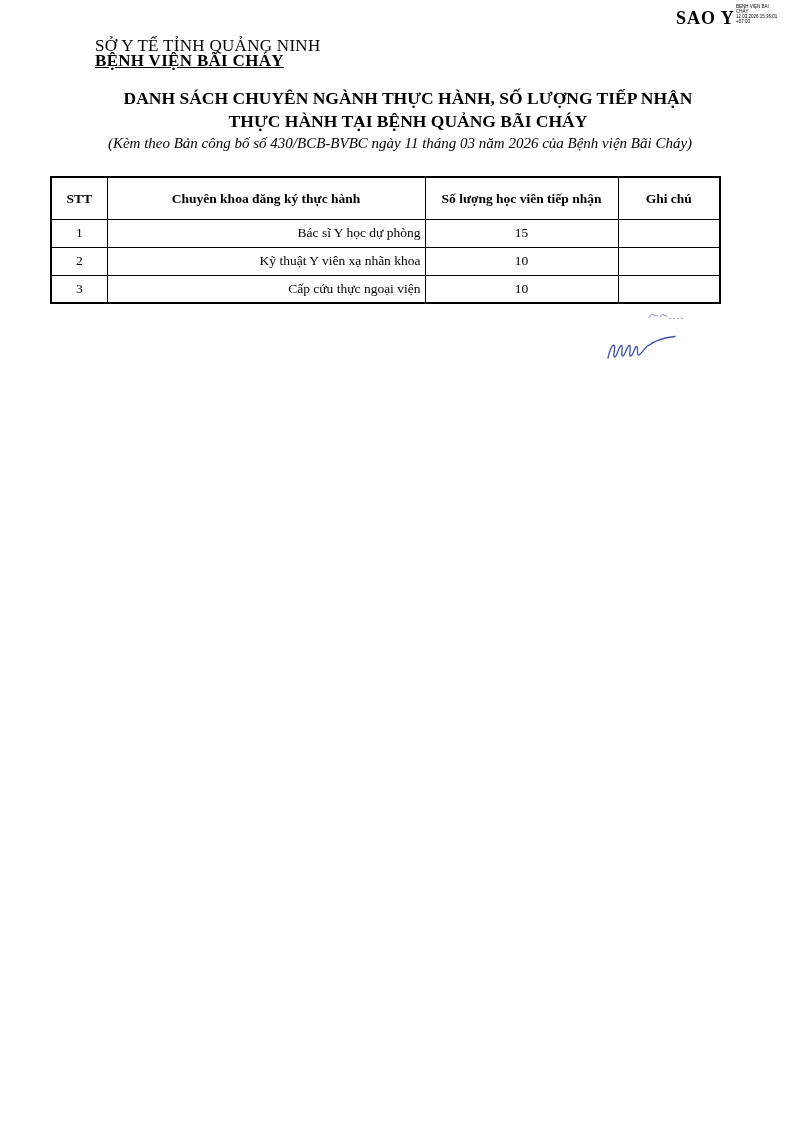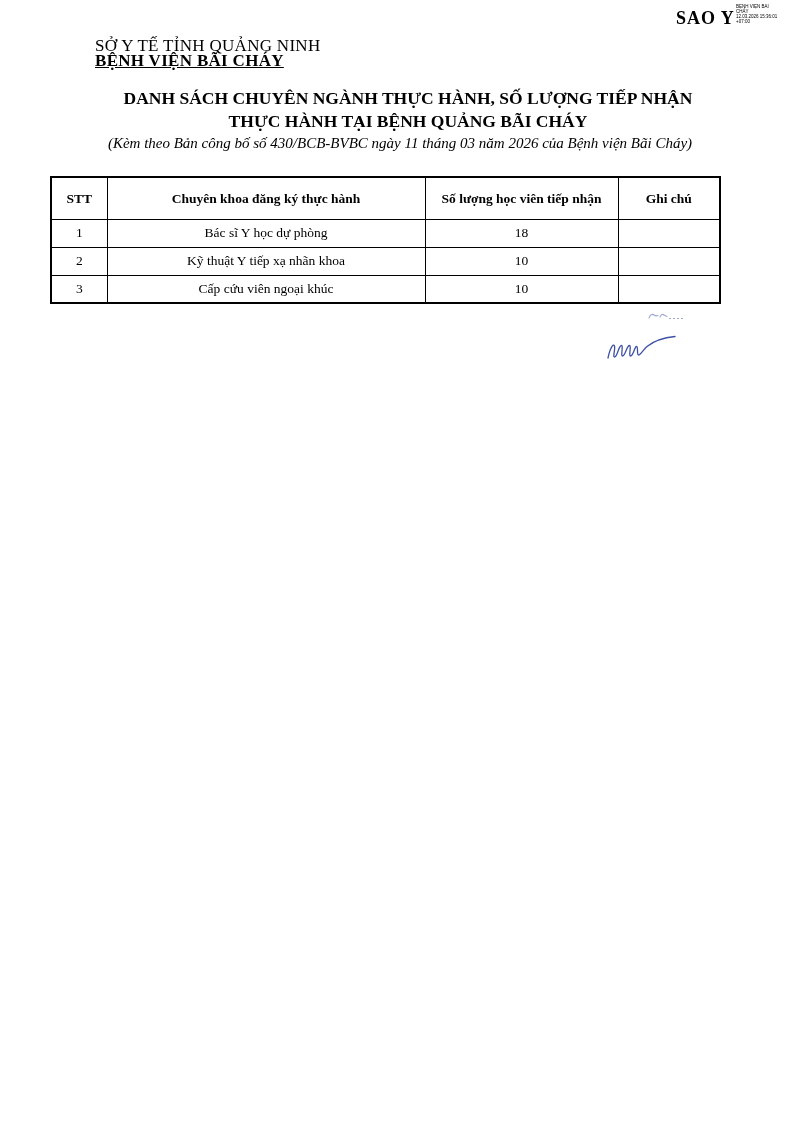--- a/index.html
+++ b/index.html
@@ -93,21 +93,21 @@
   }
   table.practice-table td {
     height: 28px;
     padding: 1px 4px;
   }
   .col-stt   { width: 56px; }
   .col-spec  { width: 318px; }
   .col-qty   { width: 193px; }
   .col-note  { width: 102px; }
   td.cell-stt, td.cell-qty { text-align: center; }
-  td.cell-spec { text-align: center; }
+  td.cell-spec { text-align: right; }
 
   
   .initials-mark {
     position: absolute;
     left: 646px; top: 309px;
     opacity: 0.5;
   }
   .signature-scribble {
     position: absolute;
     left: 603px; top: 329px;
@@ -149,32 +149,32 @@
         <th>STT</th>
         <th>Chuyên khoa đăng ký thực hành</th>
         <th>Số lượng học viên tiếp nhận</th>
         <th>Ghi chú</th>
       </tr>
     </thead>
     <tbody>
       <tr>
         <td class="cell-stt">1</td>
         <td class="cell-spec">Bác sĩ Y học dự phòng</td>
-        <td class="cell-qty">18</td>
+        <td class="cell-qty">15</td>
         <td class="cell-note"></td>
       </tr>
       <tr>
         <td class="cell-stt">2</td>
-        <td class="cell-spec">Kỹ thuật Y tiếp xạ nhãn khoa</td>
+        <td class="cell-spec">Kỹ thuật Y viên xạ nhãn khoa</td>
         <td class="cell-qty">10</td>
         <td class="cell-note"></td>
       </tr>
       <tr>
         <td class="cell-stt">3</td>
-        <td class="cell-spec">Cấp cứu viên ngoại khúc</td>
+        <td class="cell-spec">Cấp cứu thực ngoại viện</td>
         <td class="cell-qty">10</td>
         <td class="cell-note"></td>
       </tr>
     </tbody>
   </table>
 
   <svg class="initials-mark" width="42" height="16" viewBox="0 0 42 16">
     <path d="M3,9 q2,-5 5,-3 q2,1.5 4,0.5 M14,8 q2,-4 4,-2 l3,1.5" fill="none" stroke-width="1.1" stroke-linecap="round" stroke="#3f51a5"></path>
     <path d="M23,9.5 h14" fill="none" stroke-width="1" stroke-dasharray="2 2" stroke="#3f51a5"></path>
   </svg>

